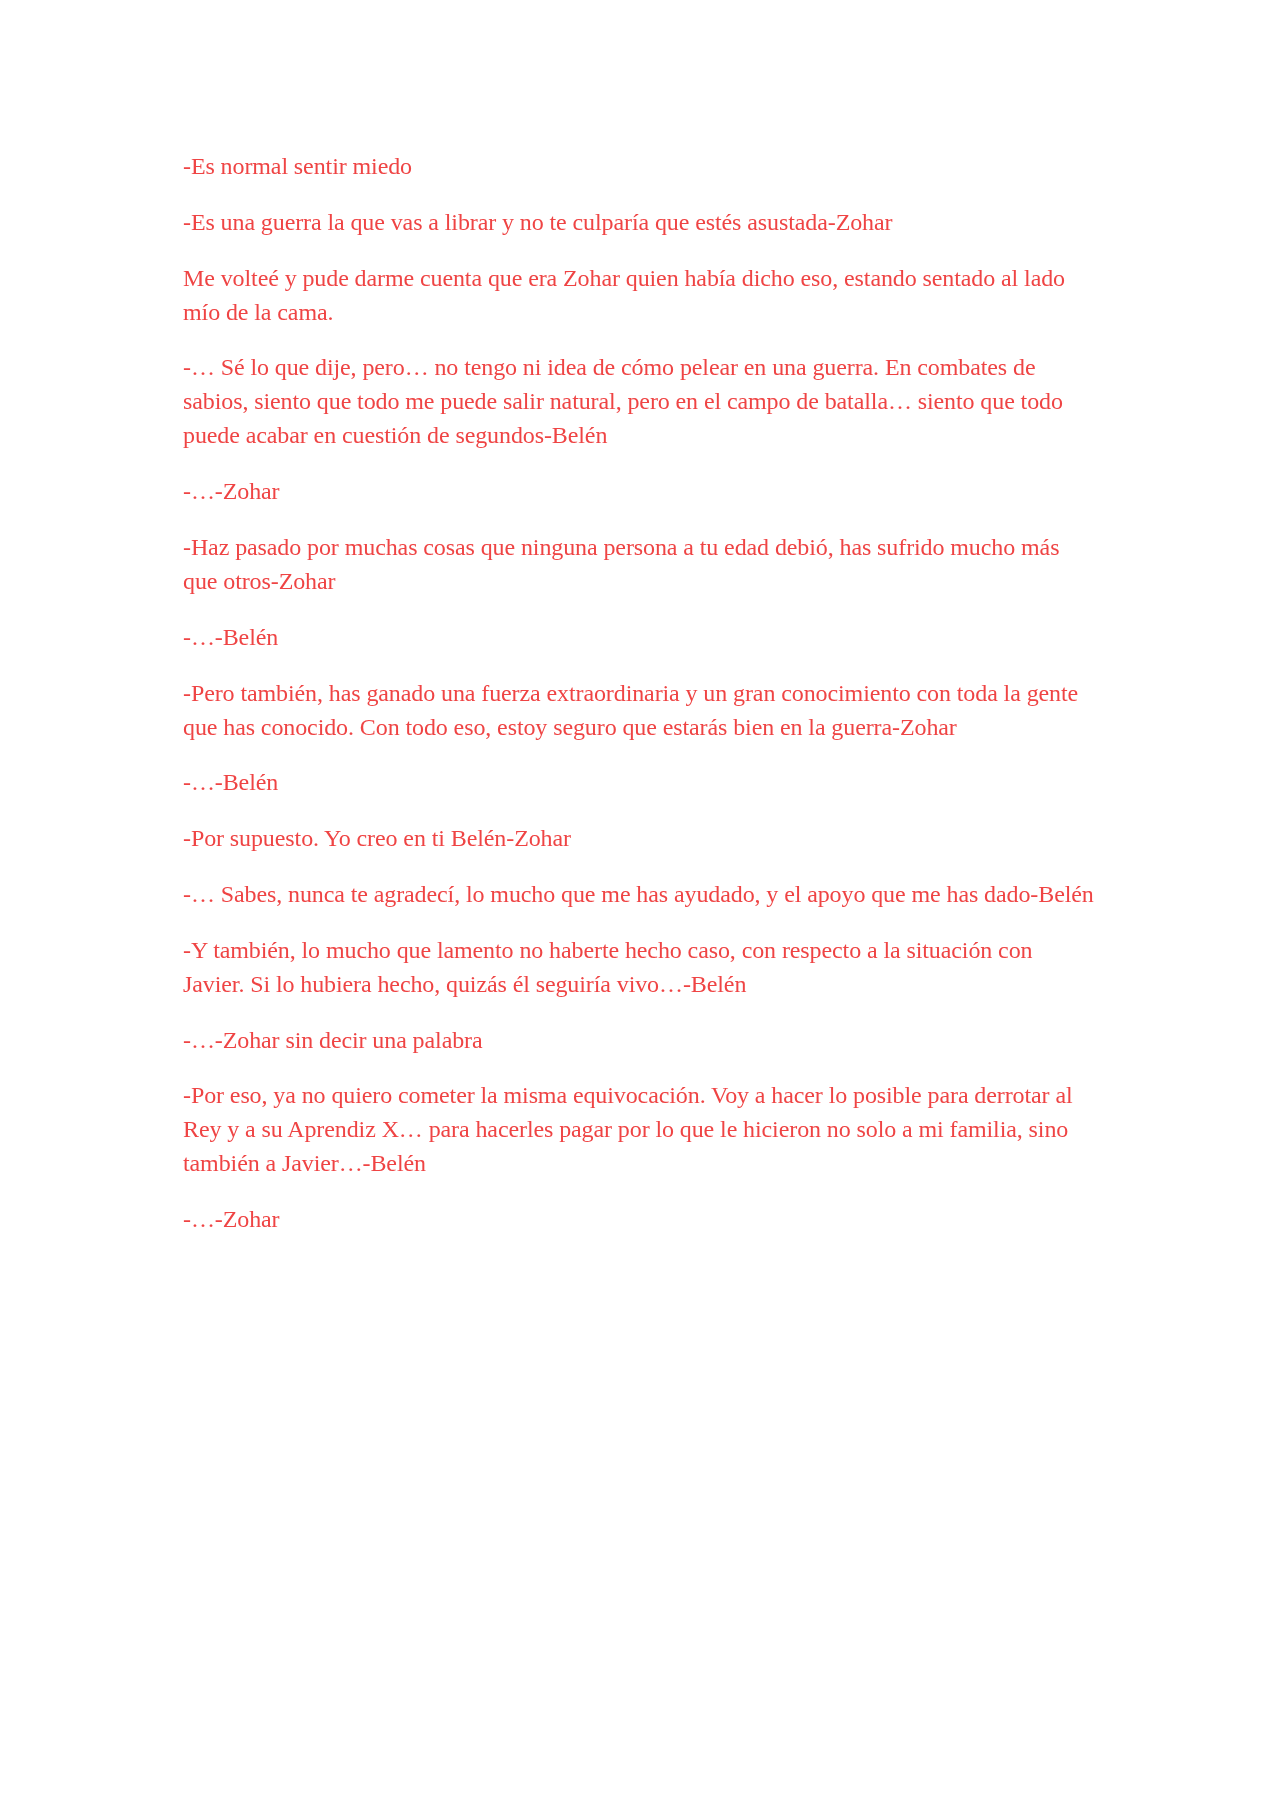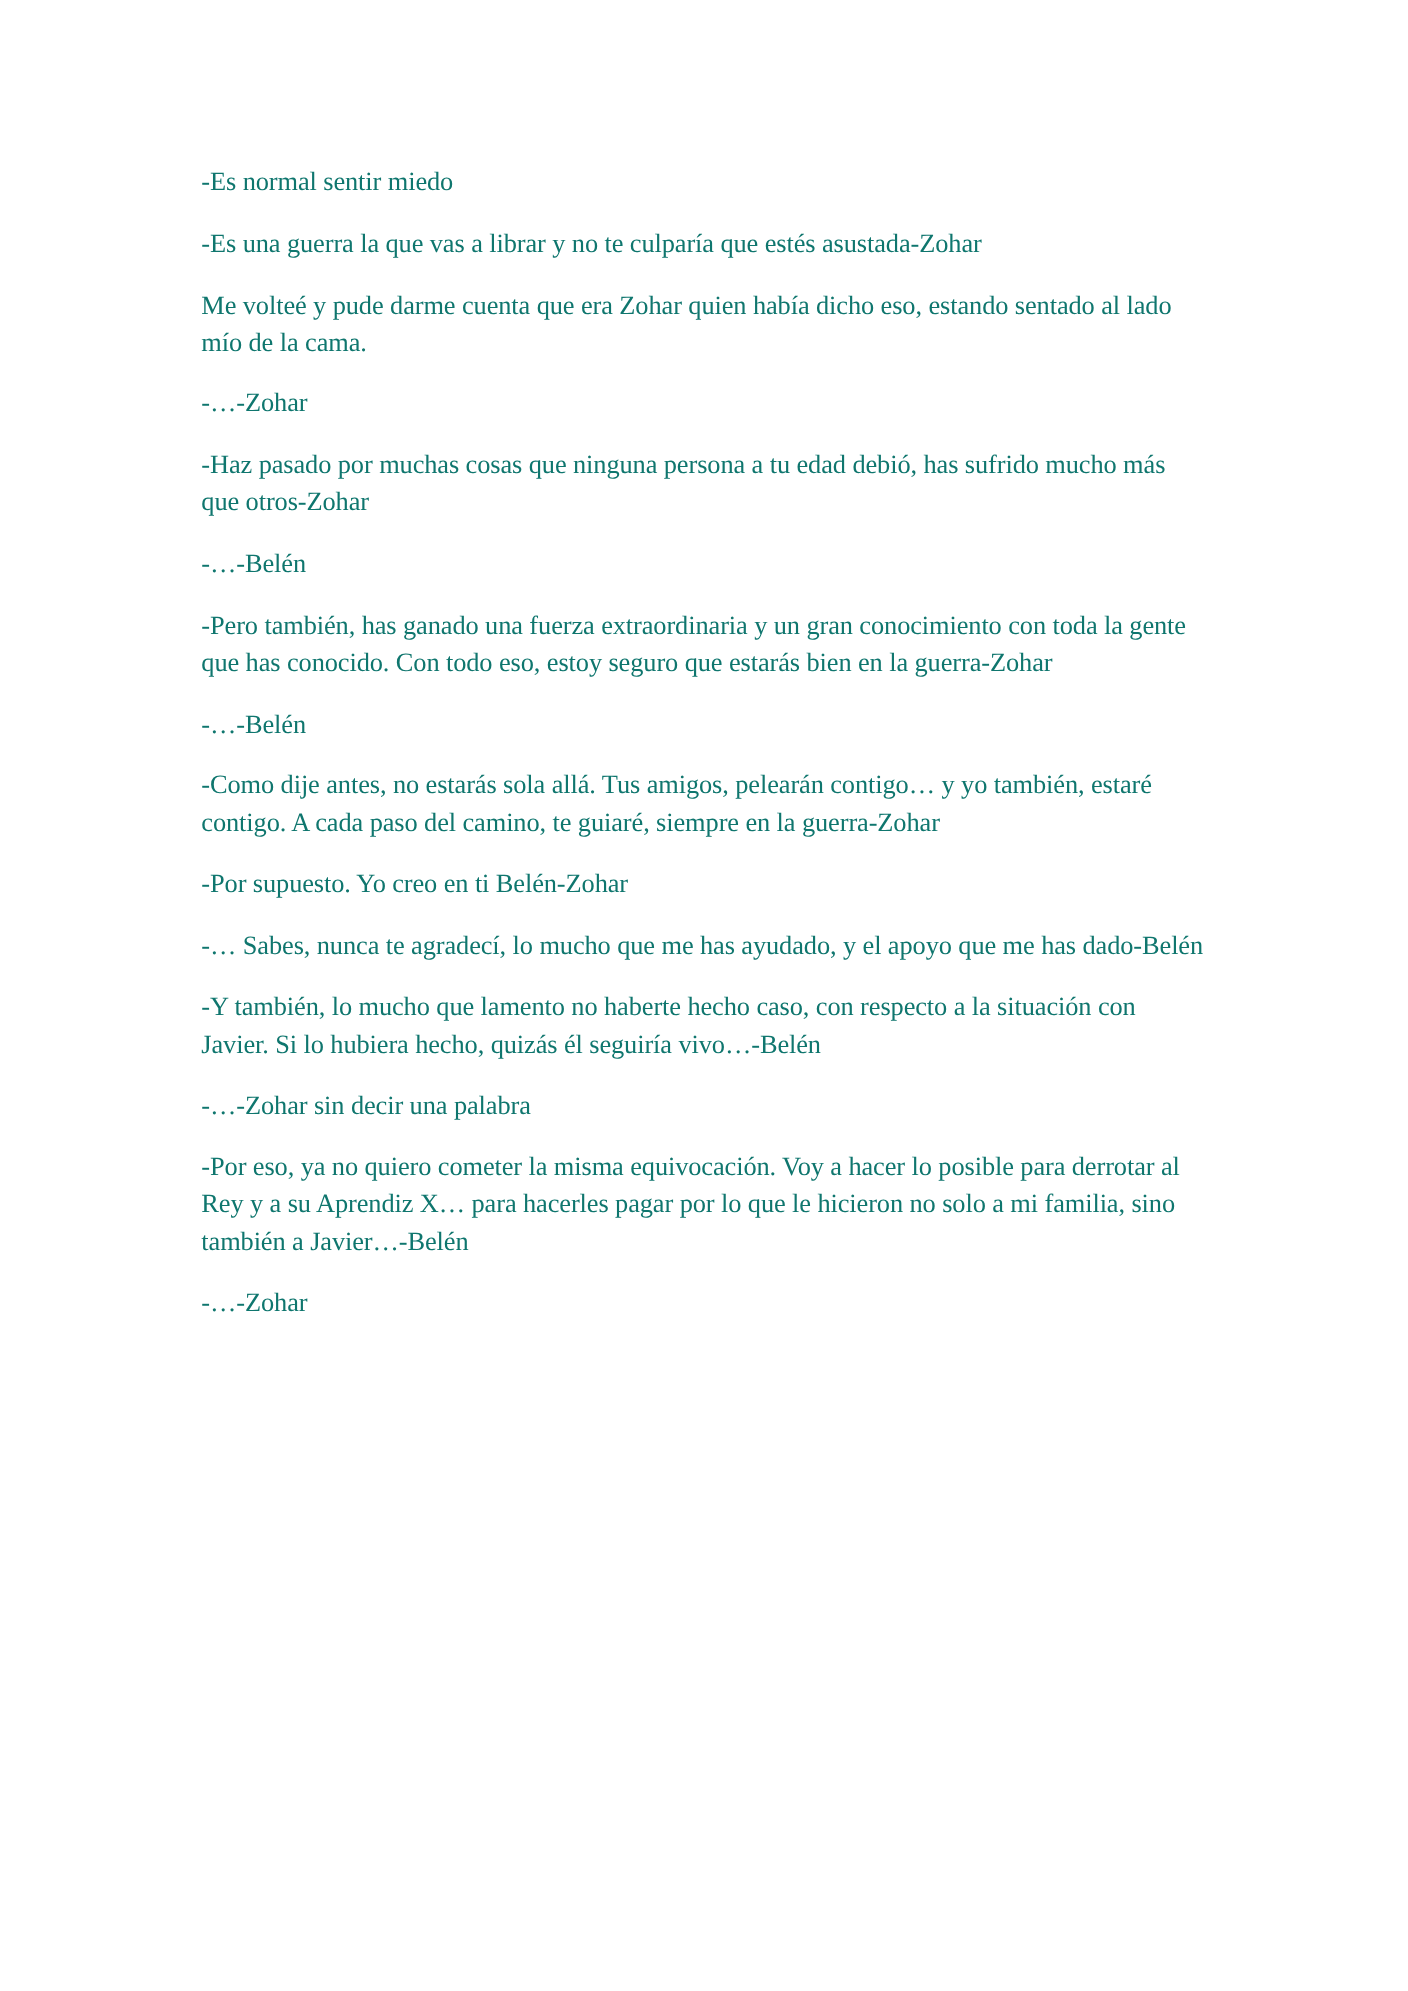--- a/index.html
+++ b/index.html
@@ -22,42 +22,42 @@
       background: #ffffff;
     }
     .text-block {
       position: absolute;
       left: 183px;
       top: 149px;
       width: 912px;
       font-family: "Liberation Serif", "DejaVu Serif", serif;
       font-size: 24px;
       line-height: 34px;
-      color: #0f766e;
+      color: #ef4444;
     }
     .para {
       margin: 0 0 21.8px 0;
       padding: 0;
       letter-spacing: -0.1px;
     }
   </style>
 </head>
 <body>
 
 <div class="page">
   <div class="text-block">
     <p class="para">-Es normal sentir miedo</p>
     <p class="para">-Es una guerra la que vas a librar y no te culparía que estés asustada-Zohar</p>
     <p class="para">Me volteé y pude darme cuenta que era Zohar quien había dicho eso, estando sentado al lado mío de la cama.</p>
+    <p class="para">-… Sé lo que dije, pero… no tengo ni idea de cómo pelear en una guerra. En combates de sabios, siento que todo me puede salir natural, pero en el campo de batalla… siento que todo puede acabar en cuestión de segundos-Belén</p>
     <p class="para">-…-Zohar</p>
     <p class="para">-Haz pasado por muchas cosas que ninguna persona a tu edad debió, has sufrido mucho más que otros-Zohar</p>
     <p class="para">-…-Belén</p>
     <p class="para">-Pero también, has ganado una fuerza extraordinaria y un gran conocimiento con toda la gente que has conocido. Con todo eso, estoy seguro que estarás bien en la guerra-Zohar</p>
     <p class="para">-…-Belén</p>
-    <p class="para">-Como dije antes, no estarás sola allá. Tus amigos, pelearán contigo… y yo también, estaré contigo. A cada paso del camino, te guiaré, siempre en la guerra-Zohar</p>
     <p class="para">-Por supuesto. Yo creo en ti Belén-Zohar</p>
     <p class="para">-… Sabes, nunca te agradecí, lo mucho que me has ayudado, y el apoyo que me has dado-Belén</p>
     <p class="para">-Y también, lo mucho que lamento no haberte hecho caso, con respecto a la situación con Javier. Si lo hubiera hecho, quizás él seguiría vivo…-Belén</p>
     <p class="para">-…-Zohar sin decir una palabra</p>
     <p class="para">-Por eso, ya no quiero cometer la misma equivocación. Voy a hacer lo posible para derrotar al Rey y a su Aprendiz X… para hacerles pagar por lo que le hicieron no solo a mi familia, sino también a Javier…-Belén</p>
     <p class="para">-…-Zohar</p>
   </div>
 </div>
 
 </body></html>

